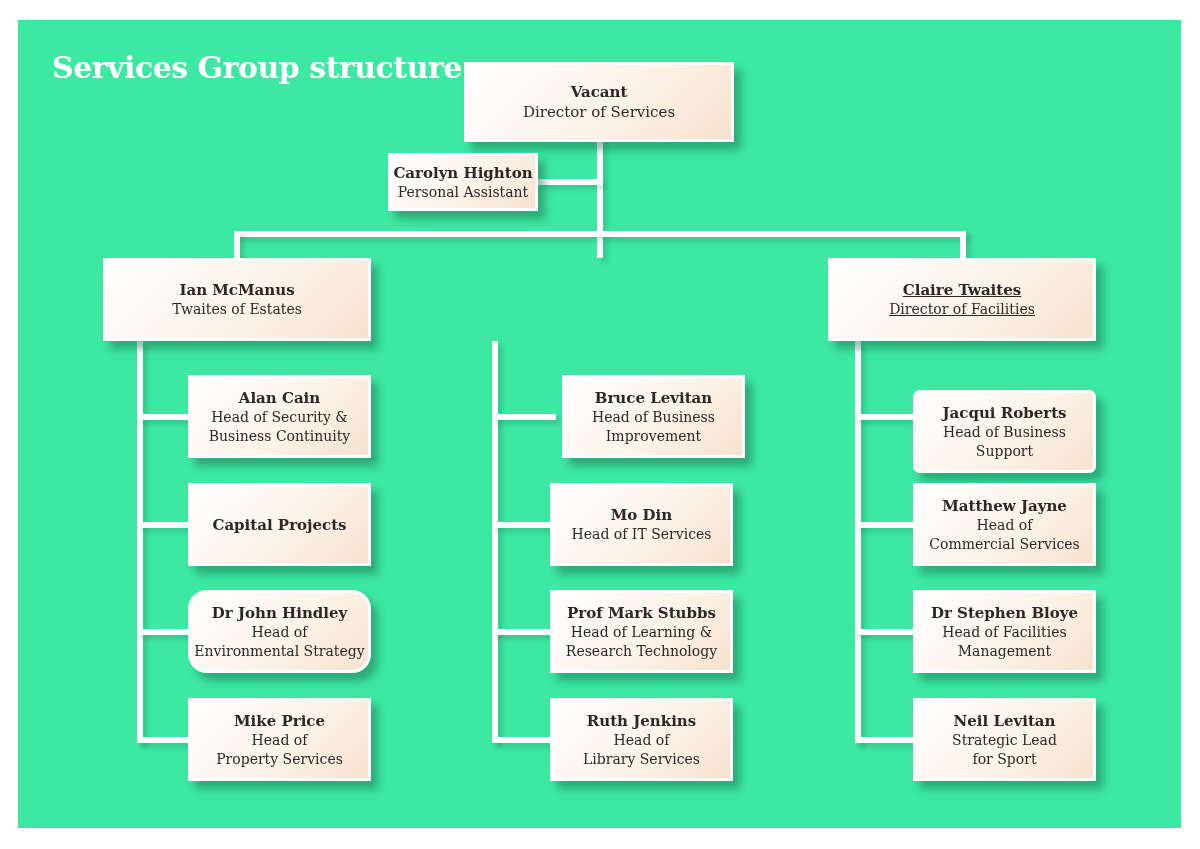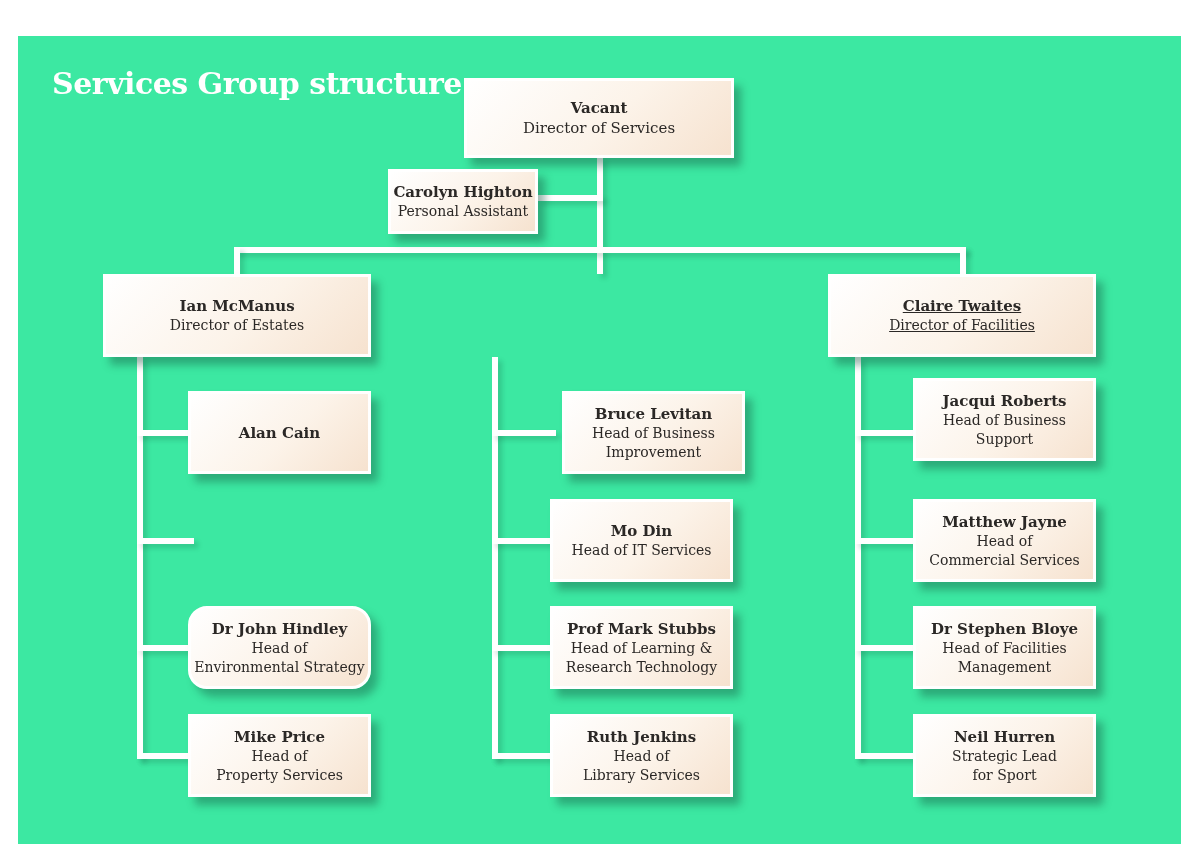--- a/index.html
+++ b/index.html
@@ -3,21 +3,20 @@
 <meta charset="utf-8">
 <style>
   html,body{margin:0;padding:0;background:#ffffff;}
   .stage{
     position:relative;width:1200px;height:849px;background:#ffffff;
     overflow:hidden;font-family:"DejaVu Serif", serif;
   }
   .panel{
     position:absolute;left:18px;top:20px;width:1163px;height:808px;
     background:#3ce8a2;
-    margin-top:16px;
   }
   .title{
     position:absolute;left:34px;top:30px;margin:0;
     font-size:30px;font-weight:bold;color:#ffffff;letter-spacing:-0.5px;
   }
   .line{
     position:absolute;background:#ffffff;z-index:1;
     box-shadow:4px 4px 5px rgba(20,80,60,0.22);
   }
   .box{
@@ -63,36 +62,42 @@
     <div class="line" style="left:837px;top:321px;width:6px;height:402px;"></div>
     <div class="line" style="left:837px;top:394px;width:64px;height:6px;"></div>
     <div class="line" style="left:837px;top:502px;width:64px;height:6px;"></div>
     <div class="line" style="left:837px;top:609px;width:64px;height:6px;"></div>
     <div class="line" style="left:837px;top:717px;width:64px;height:6px;"></div>
 
     <div class="box root" style="left:446px;top:42px;width:270px;height:80px;">
       <div class="name">Vacant</div>
       <div class="role">Director of Services</div>
     </div>
-    <div class="box" style="left:370px;top:133px;width:150px;height:65px;">
+    <div class="box" style="left:370px;top:133px;width:150px;height:58px;">
       <div class="name">Carolyn Highton</div>
       <div class="role">Personal Assistant</div>
     </div>
 
     <div class="box dir" style="left:85px;top:238px;">
       <div class="name">Ian McManus</div>
-      <div class="role">Director of Estates</div>
+      <div class="role">Twaites of Estates</div>
     </div>
     <div class="box dir" style="left:810px;top:238px;text-decoration:underline;">
       <div class="name">Claire Twaites</div>
       <div class="role">Director of Facilities</div>
     </div>
 
     <div class="box child" style="left:170px;top:355px;">
       <div class="name">Alan Cain</div>
+      <div class="role">Head of Security &amp;
+Business Continuity</div>
+    </div>
+    <div class="box child" style="left:170px;top:463px;">
+      <div class="name">Capital Projects</div>
+      <div class="role"></div>
     </div>
     <div class="box child" style="left:170px;top:570px;border-radius:19px;">
       <div class="name">Dr John Hindley</div>
       <div class="role">Head of
 Environmental Strategy</div>
     </div>
     <div class="box child" style="left:170px;top:678px;">
       <div class="name">Mike Price</div>
       <div class="role">Head of
 Property Services</div>
@@ -111,35 +116,35 @@
       <div class="name">Prof Mark Stubbs</div>
       <div class="role">Head of Learning &amp;
 Research Technology</div>
     </div>
     <div class="box child" style="left:532px;top:678px;">
       <div class="name">Ruth Jenkins</div>
       <div class="role">Head of
 Library Services</div>
     </div>
 
-    <div class="box child" style="left:895px;top:342px;">
+    <div class="box child" style="left:895px;top:370px;border-radius:7px;">
       <div class="name">Jacqui Roberts</div>
       <div class="role">Head of Business
 Support</div>
     </div>
     <div class="box child" style="left:895px;top:463px;">
       <div class="name">Matthew Jayne</div>
       <div class="role">Head of
 Commercial Services</div>
     </div>
     <div class="box child" style="left:895px;top:570px;">
       <div class="name">Dr Stephen Bloye</div>
       <div class="role">Head of Facilities
 Management</div>
     </div>
     <div class="box child" style="left:895px;top:678px;">
-      <div class="name">Neil Hurren</div>
+      <div class="name">Neil Levitan</div>
       <div class="role">Strategic Lead
 for Sport</div>
     </div>
 
   </div>
 </div>
 
 </body></html>

